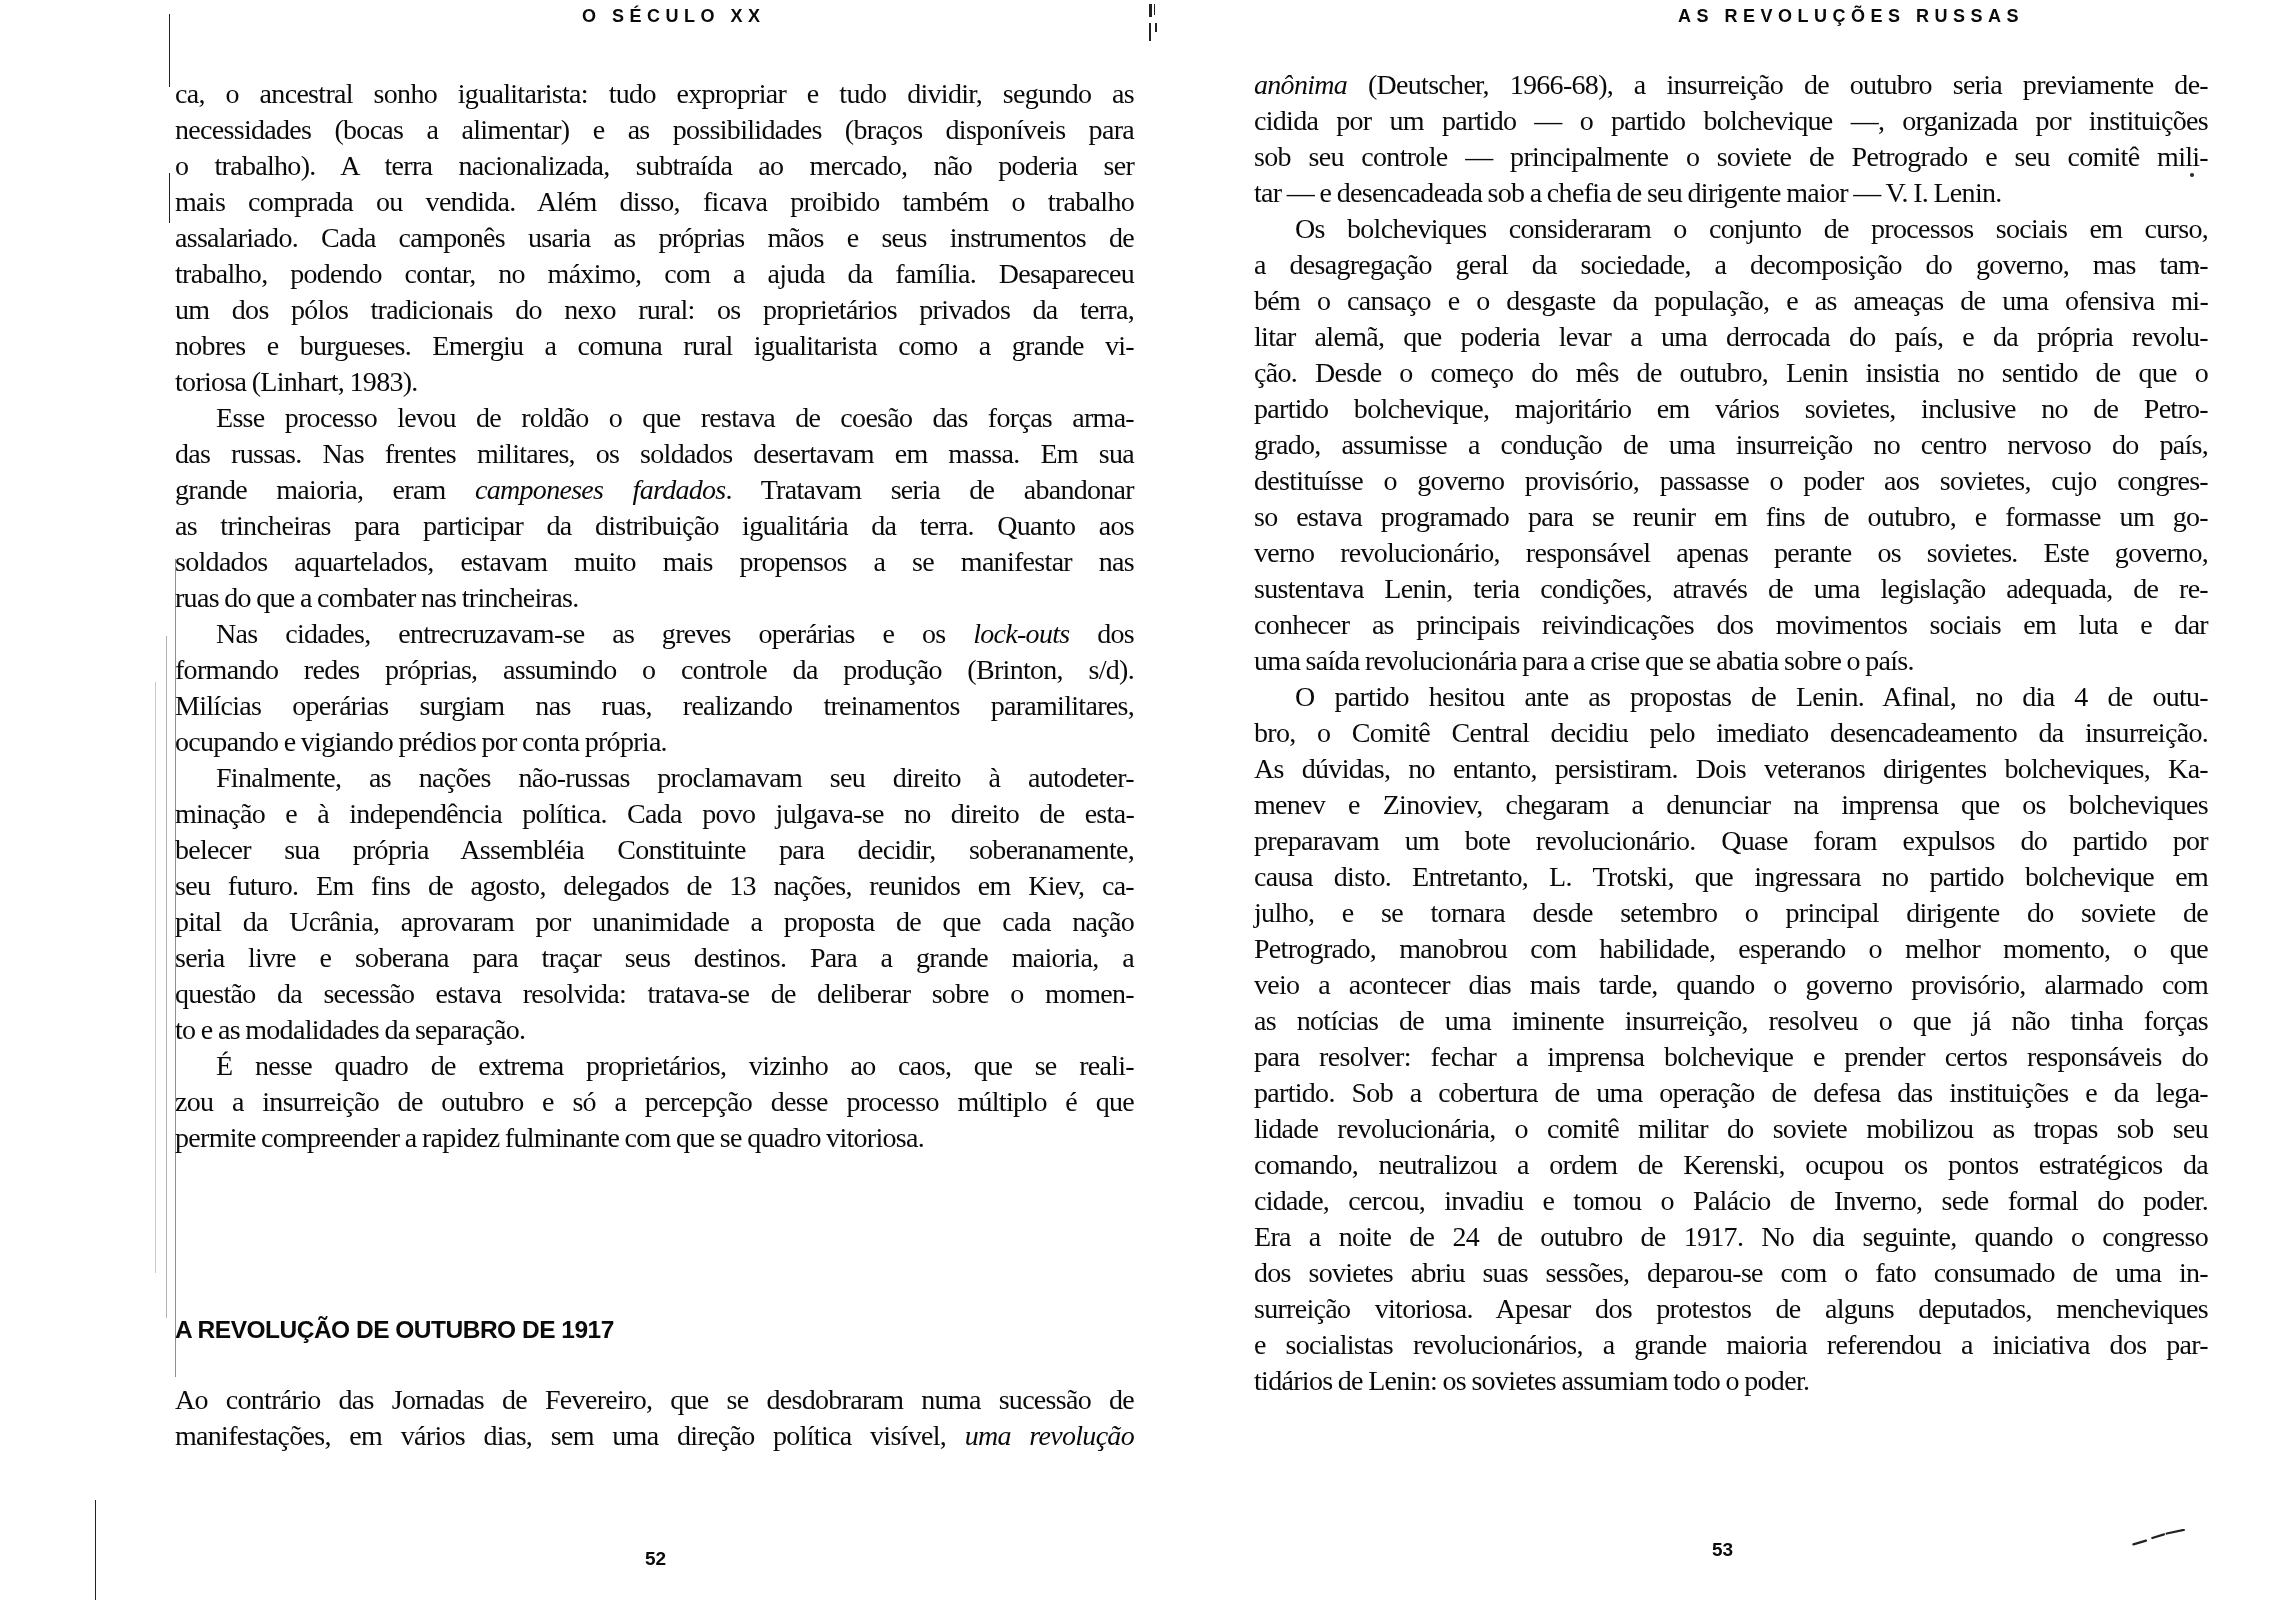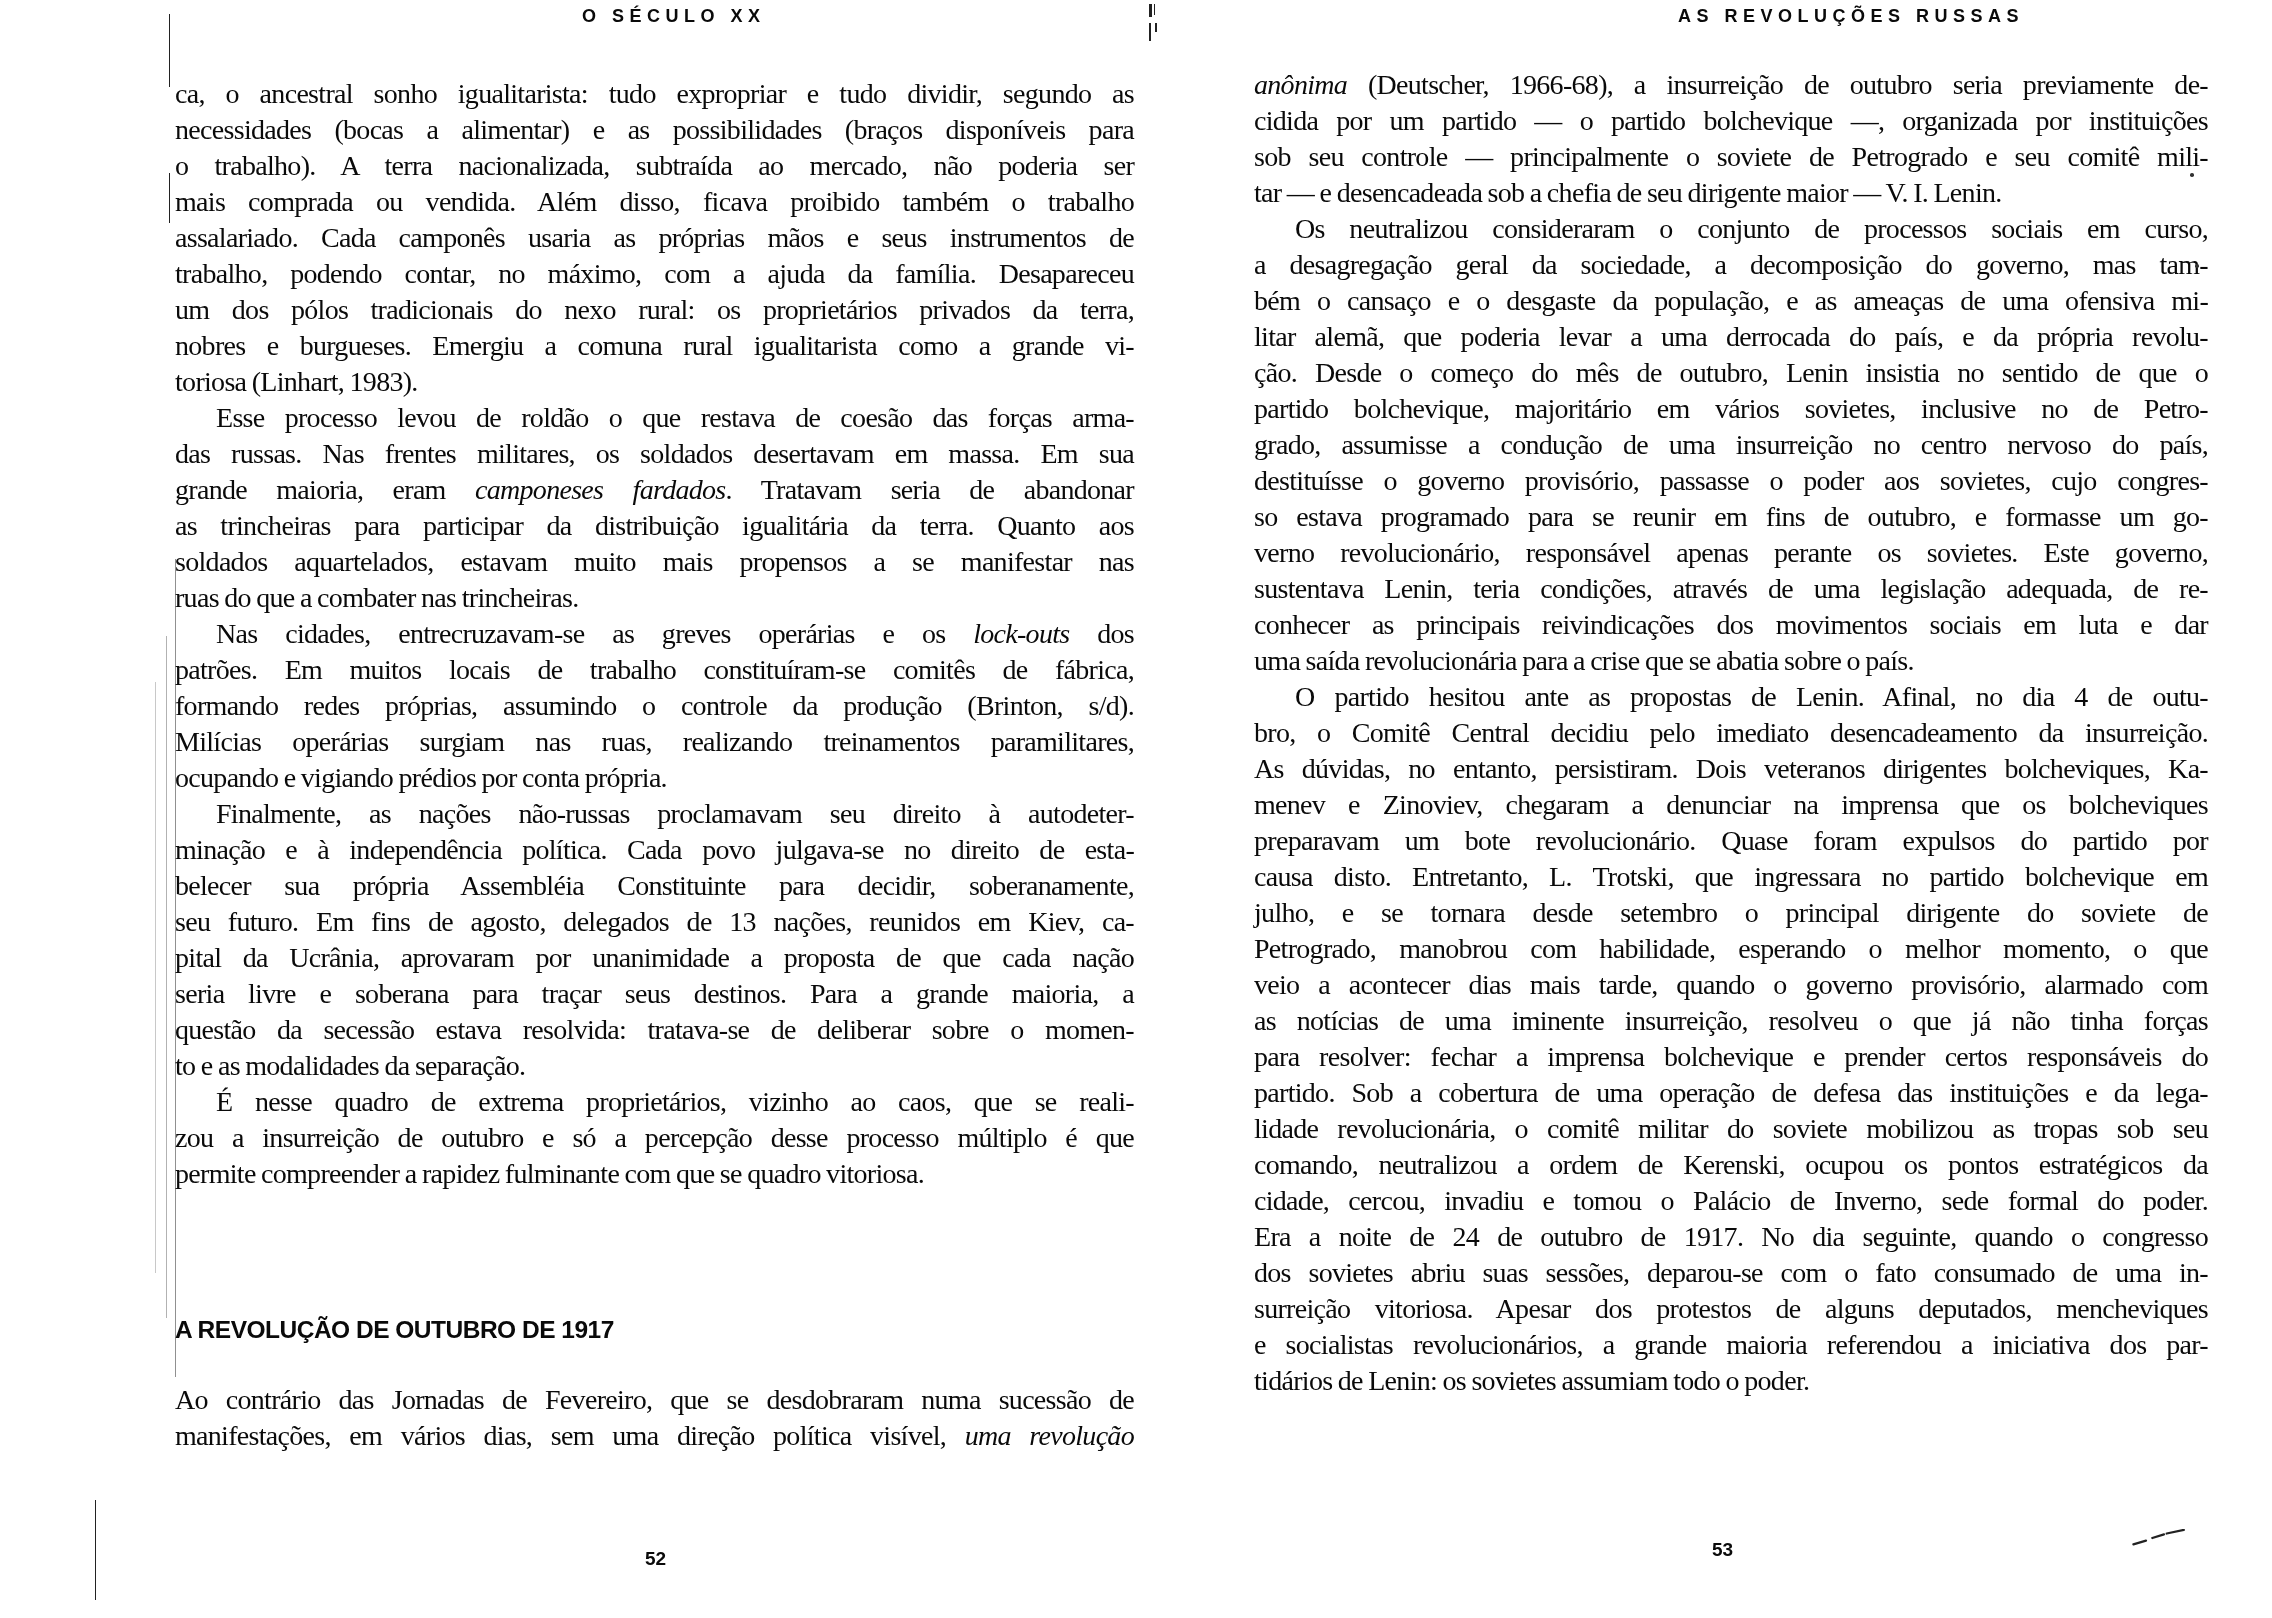--- a/index.html
+++ b/index.html
@@ -63,21 +63,20 @@
         <span class="line">um dos pólos tradicionais do nexo rural: os proprietários privados da terra,</span>
         <span class="line">nobres e burgueses. Emergiu a comuna rural igualitarista como a grande vi-</span>
         <span class="line last">toriosa (Linhart, 1983).</span>
         <span class="line indent">Esse processo levou de roldão o que restava de coesão das forças arma-</span>
         <span class="line">das russas. Nas frentes militares, os soldados desertavam em massa. Em sua</span>
         <span class="line"><span>grande maioria, eram </span><em>camponeses fardados</em><span>. Tratavam seria de abandonar</span></span>
         <span class="line">as trincheiras para participar da distribuição igualitária da terra. Quanto aos</span>
         <span class="line">soldados aquartelados, estavam muito mais propensos a se manifestar nas</span>
         <span class="line last">ruas do que a combater nas trincheiras.</span>
         <span class="line indent"><span>Nas cidades, entrecruzavam-se as greves operárias e os </span><em>lock-outs</em><span> dos</span></span>
-        <span class="line">patrões. Em muitos locais de trabalho constituíram-se comitês de fábrica,</span>
         <span class="line">formando redes próprias, assumindo o controle da produção (Brinton, s/d).</span>
         <span class="line">Milícias operárias surgiam nas ruas, realizando treinamentos paramilitares,</span>
         <span class="line last">ocupando e vigiando prédios por conta própria.</span>
         <span class="line indent">Finalmente, as nações não-russas proclamavam seu direito à autodeter-</span>
         <span class="line">minação e à independência política. Cada povo julgava-se no direito de esta-</span>
         <span class="line">belecer sua própria Assembléia Constituinte para decidir, soberanamente,</span>
         <span class="line">seu futuro. Em fins de agosto, delegados de 13 nações, reunidos em Kiev, ca-</span>
         <span class="line">pital da Ucrânia, aprovaram por unanimidade a proposta de que cada nação</span>
         <span class="line">seria livre e soberana para traçar seus destinos. Para a grande maioria, a</span>
         <span class="line">questão da secessão estava resolvida: tratava-se de deliberar sobre o momen-</span>
@@ -101,21 +100,21 @@
     <span style="left:6.4px;top:23px;width:1.8px;height:9px"></span>
   </div>
 
   <div class="page right">
     <div class="running-head">AS REVOLUÇÕES RUSSAS</div>
     <div class="body-text" id="right-body">
         <span class="line"><span></span><em>anônima</em><span> (Deutscher, 1966-68), a insurreição de outubro seria previamente de-</span></span>
         <span class="line">cidida por um partido — o partido bolchevique —, organizada por instituições</span>
         <span class="line">sob seu controle — principalmente o soviete de Petrogrado e seu comitê mili-</span>
         <span class="line last">tar — e desencadeada sob a chefia de seu dirigente maior — V. I. Lenin.</span>
-        <span class="line indent">Os neutralizou consideraram o conjunto de processos sociais em curso,</span>
+        <span class="line indent">Os bolcheviques consideraram o conjunto de processos sociais em curso,</span>
         <span class="line">a desagregação geral da sociedade, a decomposição do governo, mas tam-</span>
         <span class="line">bém o cansaço e o desgaste da população, e as ameaças de uma ofensiva mi-</span>
         <span class="line">litar alemã, que poderia levar a uma derrocada do país, e da própria revolu-</span>
         <span class="line">ção. Desde o começo do mês de outubro, Lenin insistia no sentido de que o</span>
         <span class="line">partido bolchevique, majoritário em vários sovietes, inclusive no de Petro-</span>
         <span class="line">grado, assumisse a condução de uma insurreição no centro nervoso do país,</span>
         <span class="line">destituísse o governo provisório, passasse o poder aos sovietes, cujo congres-</span>
         <span class="line">so estava programado para se reunir em fins de outubro, e formasse um go-</span>
         <span class="line">verno revolucionário, responsável apenas perante os sovietes. Este governo,</span>
         <span class="line">sustentava Lenin, teria condições, através de uma legislação adequada, de re-</span>

